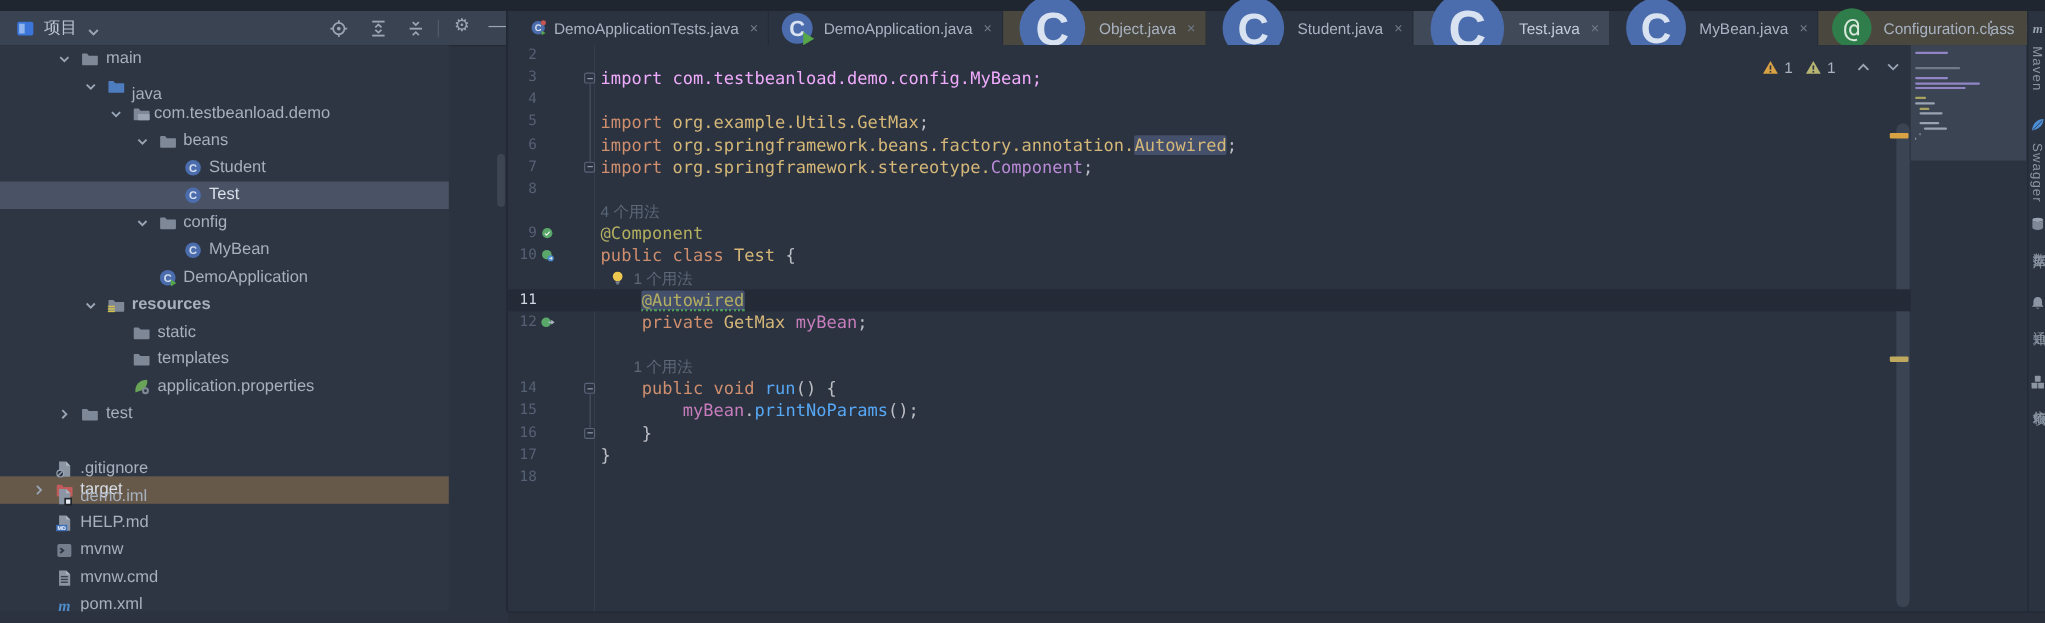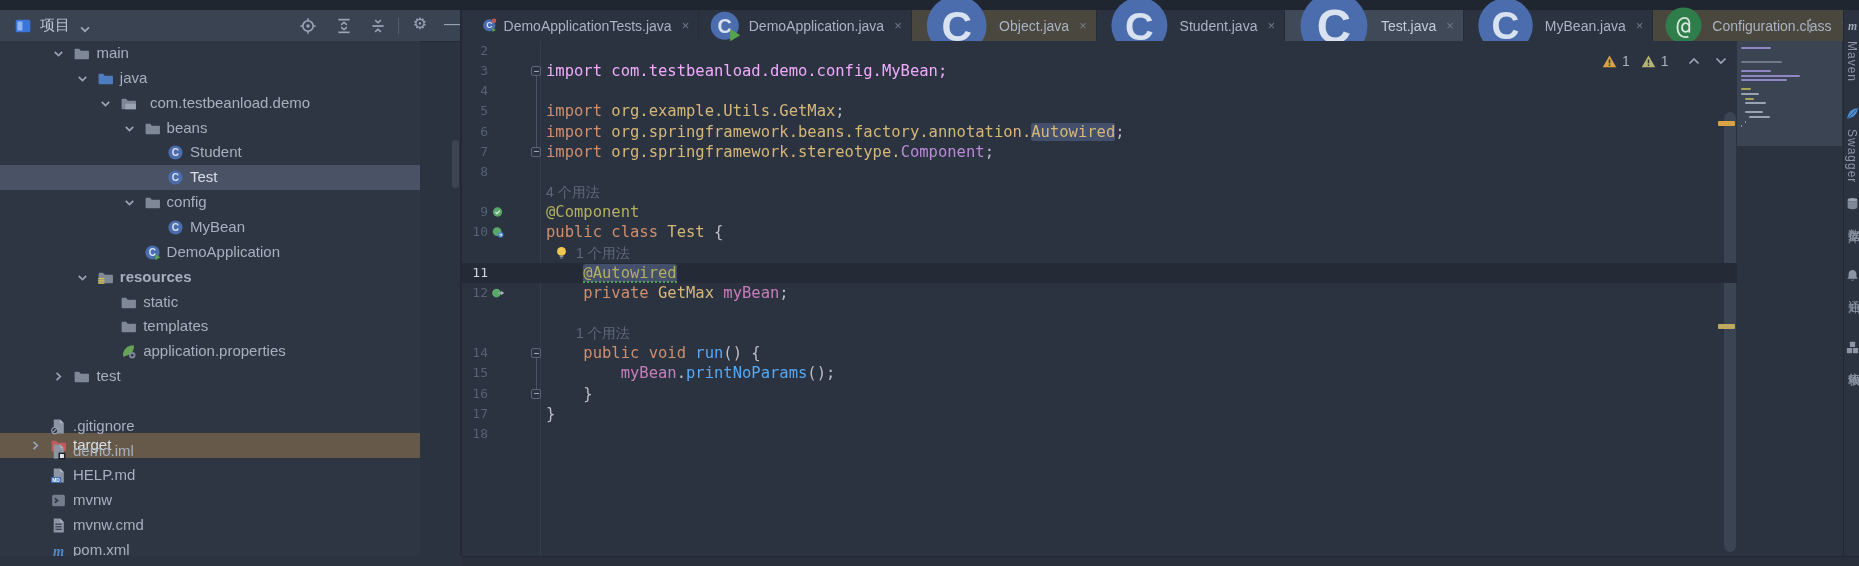--- a/index.html
+++ b/index.html
@@ -16,21 +16,21 @@
   #proj-header .divider{position:absolute;left:398px;top:8px;width:1px;height:16px;background:#545E6E;}
   .glyphbtn{color:#9AA5B5;font-size:16px;line-height:18px;text-align:center;}
   #tabbar{left:462px;top:10px;width:1397px;height:31px;background:#2B3340;display:flex;align-items:stretch;padding-left:11px;box-sizing:border-box;}
   .tab{display:flex;align-items:center;gap:7px;padding:0 9px;border-right:1px solid #252C37;font-size:14px;color:#A9B3C3;white-space:nowrap;}
   .tab.library{background:#4A473E;}
   .tab.active{background:#3F4957;color:#C3CCDA;}
   .tab .close{color:#717B8B;font-size:13px;margin-left:3px;}
   #kebab{left:1800px;top:10px;width:20px;height:31px;line-height:31px;text-align:center;color:#97A1B1;font-size:17px;}
   #hdr-border{left:0;top:41px;width:1859px;height:1px;background:#232A35;}
   
-  #tree{left:0;top:41px;width:408px;height:515px;background:#2E3644;overflow:hidden;padding-left:12px;}
+  #tree{left:0;top:41px;width:408px;height:515px;background:#2E3644;overflow:hidden;}
   .trow{position:absolute;left:0;width:460px;height:25px;}
   .trow.sel{background:#4A5365;}
   .trow.hl{background:#66594A;margin-top:44px;}
   .trow .lbl{position:absolute;top:3px;font-size:15px;color:#A7B0BE;white-space:nowrap;}
   .trow.sel .lbl,.trow.hl .lbl{color:#D9DFE9;}
   .trow .ic,.caret{position:absolute;top:4px;width:17px;height:17px;}
   #tree-scroll{left:452px;top:140px;width:7px;height:48px;background:rgba(255,255,255,.09);border-radius:4px;}
   #tree-sep{left:460px;top:10px;width:2px;height:546px;background:#232A35;}
   
   #editor{left:462px;top:41px;width:1397px;height:515px;background:#2B3341;}
@@ -211,35 +211,35 @@
         <span class="caret" style="left: 73.8px;">
           <svg viewBox="0 0 16 16">
             <path d="M4.5 6.5L8 10l3.5-3.5" stroke="#9AA5B5" stroke-width="1.6" fill="none"></path>
           </svg>
         </span>
         <span class="ic" style="left: 96.8px;">
           <svg viewBox="0 0 16 16">
             <path d="M1.5 3.5h4.2l1.6 1.8h7.2c.3 0 .5.2.5.5v7c0 .4-.3.7-.7.7H2.2c-.4 0-.7-.3-.7-.7V4.2c0-.4.3-.7.7-.7z" fill="#4D7DBF"></path>
           </svg>
         </span>
-        <span class="lbl" style="left: 119.8px;">java</span>
+        <span class="lbl" style="left: 119.8px; margin-top: 8px;">java</span>
       </div>
       <div class="trow" style="top: 49.7px;">
         <span class="caret" style="left: 97.2px;">
           <svg viewBox="0 0 16 16">
             <path d="M4.5 6.5L8 10l3.5-3.5" stroke="#9AA5B5" stroke-width="1.6" fill="none"></path>
           </svg>
         </span>
         <span class="ic" style="left: 120.2px;">
           <svg viewBox="0 0 16 16">
             <path d="M1.5 3.5h4.2l1.6 1.8h7.2c.3 0 .5.2.5.5v7c0 .4-.3.7-.7.7H2.2c-.4 0-.7-.3-.7-.7V4.2c0-.4.3-.7.7-.7z" fill="#7E8897"></path>
             <rect x="5" y="8.2" width="10" height="5.3" rx="0.6" fill="#9AA3B1"></rect>
           </svg>
         </span>
-        <span class="lbl" style="left: 150px; text-align: center;">com.testbeanload.demo</span>
+        <span class="lbl" style="left: 140px; text-align: center;">com.testbeanload.demo</span>
       </div>
       <div class="trow" style="top: 74.55px;">
         <span class="caret" style="left: 120.6px;">
           <svg viewBox="0 0 16 16">
             <path d="M4.5 6.5L8 10l3.5-3.5" stroke="#9AA5B5" stroke-width="1.6" fill="none"></path>
           </svg>
         </span>
         <span class="ic" style="left: 143.6px;">
           <svg viewBox="0 0 16 16">
             <path d="M1.5 3.5h4.2l1.6 1.8h7.2c.3 0 .5.2.5.5v7c0 .4-.3.7-.7.7H2.2c-.4 0-.7-.3-.7-.7V4.2c0-.4.3-.7.7-.7z" fill="#7E8897"></path>

